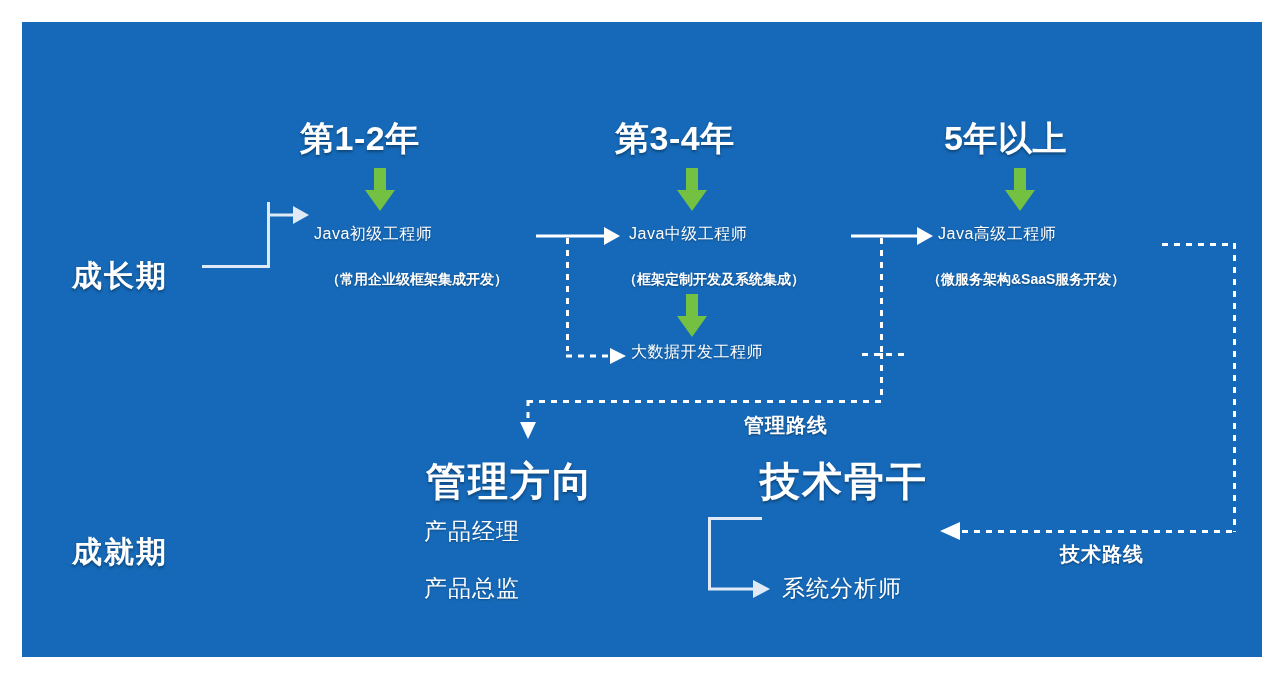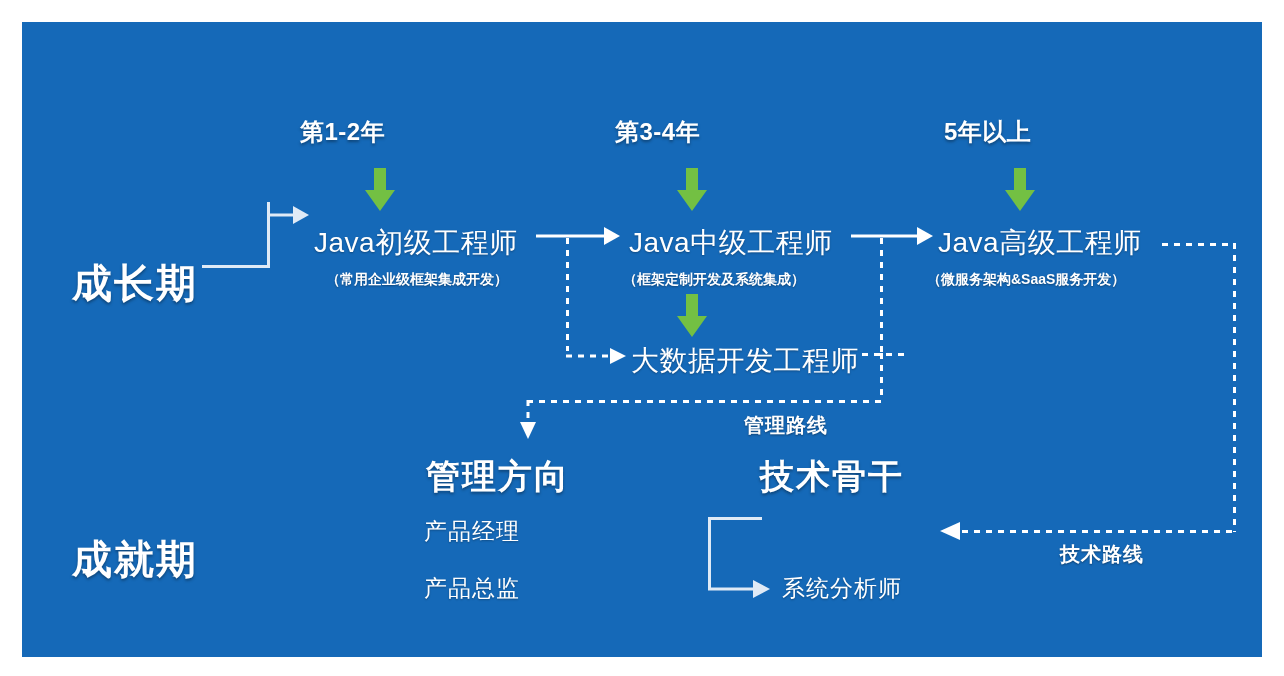--- a/index.html
+++ b/index.html
@@ -11,40 +11,40 @@
   #root{position:relative;width:1284px;height:676px;background:#ffffff;}
   #panel{
     position:absolute;left:22px;top:22px;width:1240px;height:635px;
     background:#1569b8;
     box-shadow:0 0 2px rgba(255,255,255,.9);
   }
   .lbl{position:absolute;white-space:nowrap;color:#ffffff;}
 
   
   .era{
-    font-size:24px;font-weight:bold;letter-spacing:.5px;
+    font-size:34px;font-weight:bold;letter-spacing:.5px;
     text-shadow:0 2px 3px rgba(0,0,0,.35);
   }
   
   .phase{
-    font-size:40px;font-weight:bold;letter-spacing:2px;
+    font-size:30px;font-weight:bold;letter-spacing:2px;
     text-shadow:0 2px 3px rgba(0,0,0,.35);
   }
   
   .role{
-    font-size:28px;font-weight:400;letter-spacing:.5px;
+    font-size:16px;font-weight:400;letter-spacing:.5px;
     text-shadow:0 1px 2px rgba(0,0,0,.3);
   }
   .sub{
     font-size:14px;font-weight:bold;letter-spacing:0px;
     text-shadow:0 1px 2px rgba(0,0,0,.35);
   }
   
   .branch{
-    font-size:34px;font-weight:bold;letter-spacing:2px;
+    font-size:40px;font-weight:bold;letter-spacing:2px;
     text-shadow:0 2px 3px rgba(0,0,0,.35);
   }
   .branch-item{
     font-size:23px;font-weight:400;letter-spacing:1px;
     text-shadow:0 1px 2px rgba(0,0,0,.3);
   }
   
   .route{
     font-size:20px;font-weight:bold;letter-spacing:1px;
     text-shadow:0 1px 2px rgba(0,0,0,.4);

